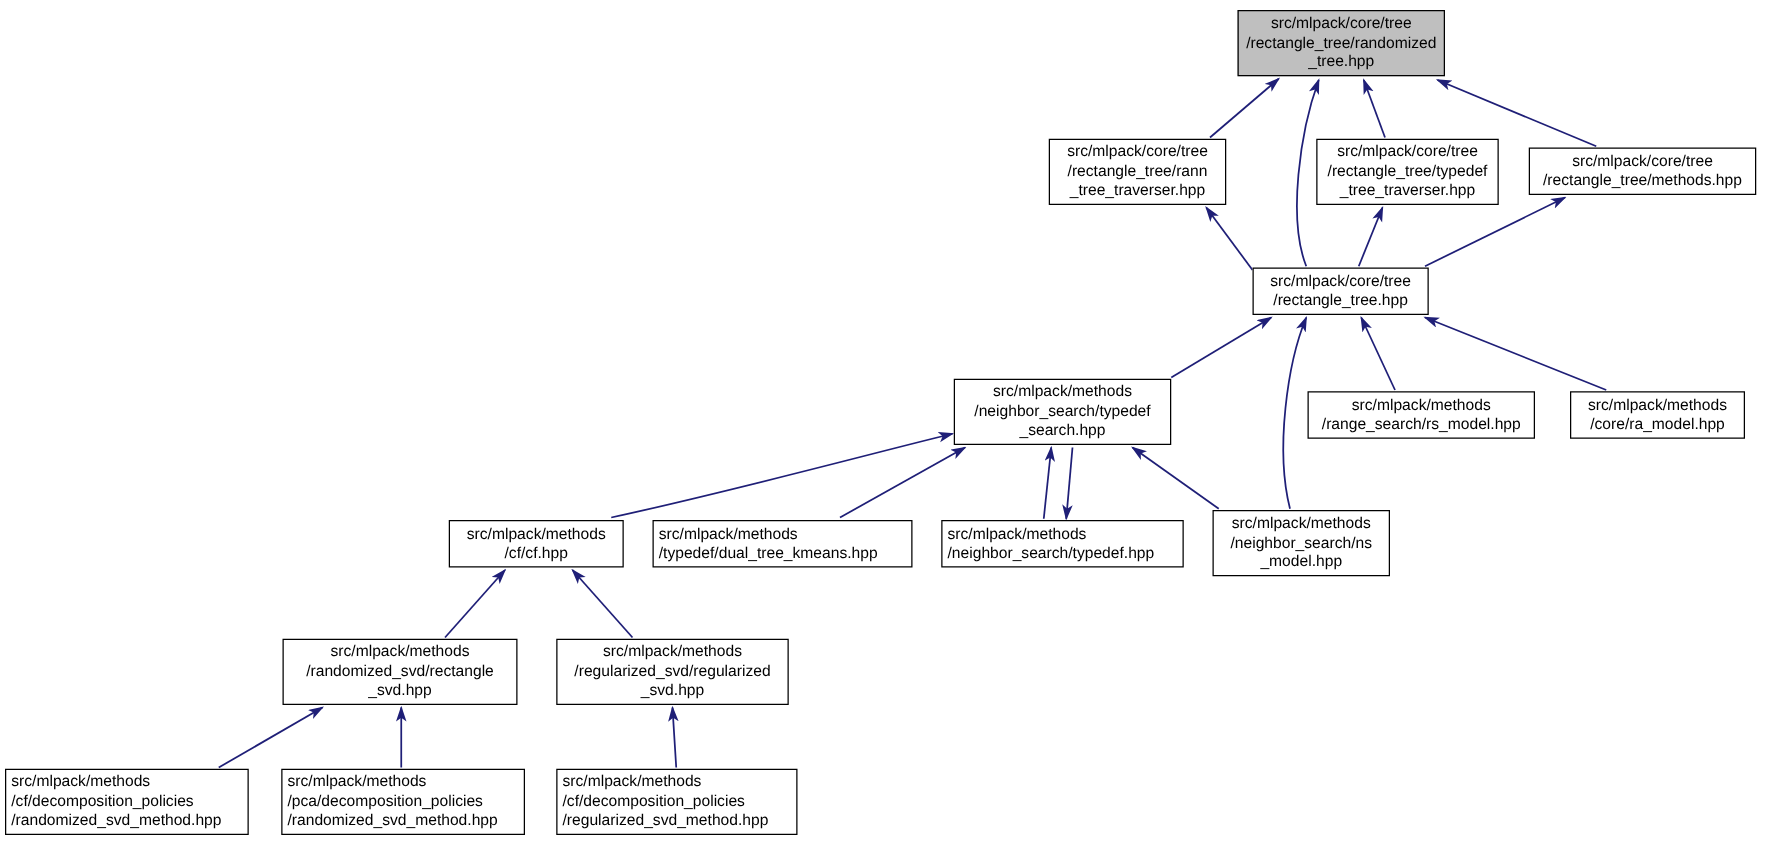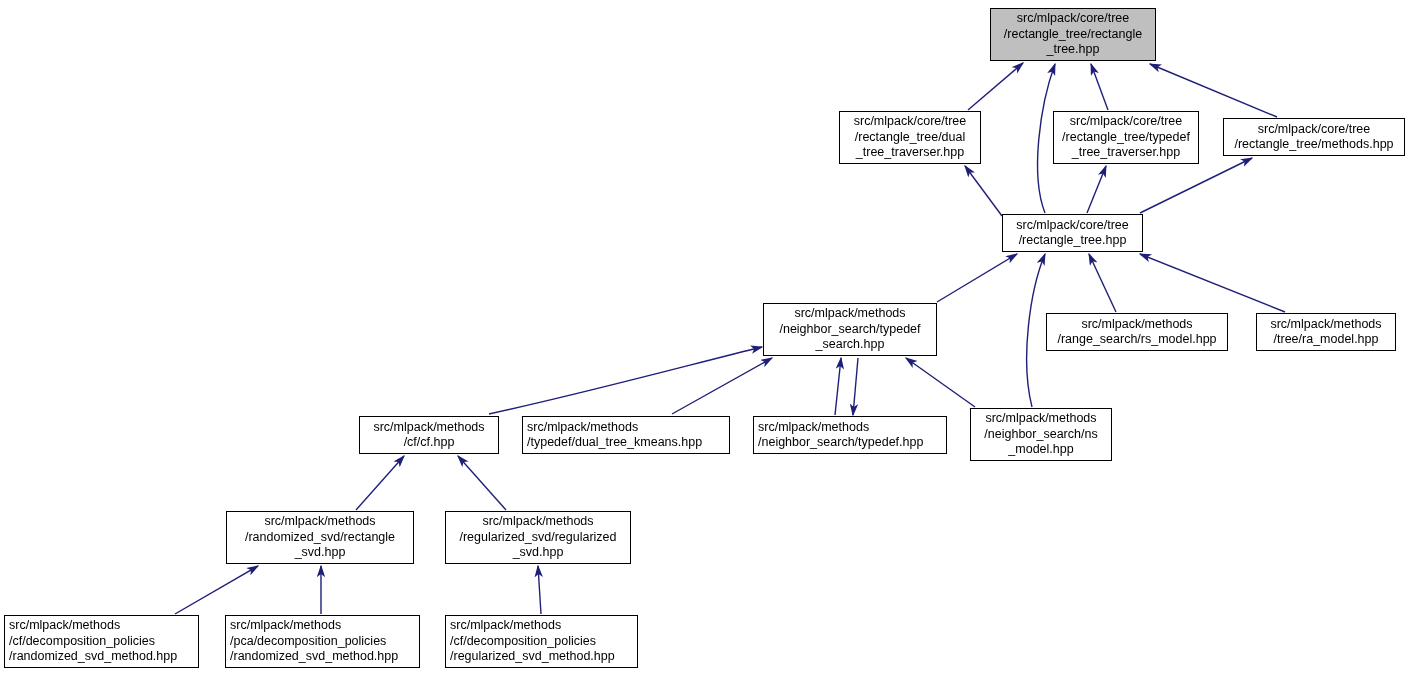--- a/index.html
+++ b/index.html
@@ -79,26 +79,26 @@
         <path d="M 356,510 L 404,456" fill="none" stroke="#1f1f77" stroke-width="1.4" marker-end="url(#arrowhead)"></path>
         <path d="M 506,510 L 458,456" fill="none" stroke="#1f1f77" stroke-width="1.4" marker-end="url(#arrowhead)"></path>
         <path d="M 175,614 L 258,566" fill="none" stroke="#1f1f77" stroke-width="1.4" marker-end="url(#arrowhead)"></path>
         <path d="M 321,614 L 321,566" fill="none" stroke="#1f1f77" stroke-width="1.4" marker-end="url(#arrowhead)"></path>
         <path d="M 541,614 L 538,566" fill="none" stroke="#1f1f77" stroke-width="1.4" marker-end="url(#arrowhead)"></path>
       </g>
   </svg>
   <div id="node-layer">
       <div class="node root" style="left: 990px; top: 8px; width: 166px; height: 53px;">
         <span class="ln">src/mlpack/core/tree</span>
-        <span class="ln">/rectangle_tree/rectangle</span>
+        <span class="ln">/rectangle_tree/randomized</span>
         <span class="ln">_tree.hpp</span>
       </div>
       <div class="node" style="left: 839px; top: 111px; width: 142px; height: 53px;">
         <span class="ln">src/mlpack/core/tree</span>
-        <span class="ln">/rectangle_tree/dual</span>
+        <span class="ln">/rectangle_tree/rann</span>
         <span class="ln">_tree_traverser.hpp</span>
       </div>
       <div class="node" style="left: 1053px; top: 111px; width: 146px; height: 53px;">
         <span class="ln">src/mlpack/core/tree</span>
         <span class="ln">/rectangle_tree/typedef</span>
         <span class="ln">_tree_traverser.hpp</span>
       </div>
       <div class="node" style="left: 1223px; top: 118px; width: 182px; height: 38px;">
         <span class="ln">src/mlpack/core/tree</span>
         <span class="ln">/rectangle_tree/methods.hpp</span>
@@ -111,21 +111,21 @@
         <span class="ln">src/mlpack/methods</span>
         <span class="ln">/neighbor_search/typedef</span>
         <span class="ln">_search.hpp</span>
       </div>
       <div class="node" style="left: 1046px; top: 313px; width: 182px; height: 38px;">
         <span class="ln">src/mlpack/methods</span>
         <span class="ln">/range_search/rs_model.hpp</span>
       </div>
       <div class="node" style="left: 1256px; top: 313px; width: 140px; height: 38px;">
         <span class="ln">src/mlpack/methods</span>
-        <span class="ln">/tree/ra_model.hpp</span>
+        <span class="ln">/core/ra_model.hpp</span>
       </div>
       <div class="node" style="left: 359px; top: 416px; width: 140px; height: 38px;">
         <span class="ln">src/mlpack/methods</span>
         <span class="ln">/cf/cf.hpp</span>
       </div>
       <div class="node leftish" style="left: 522px; top: 416px; width: 208px; height: 38px;">
         <span class="ln">src/mlpack/methods</span>
         <span class="ln">/typedef/dual_tree_kmeans.hpp</span>
       </div>
       <div class="node leftish" style="left: 753px; top: 416px; width: 194px; height: 38px;">

